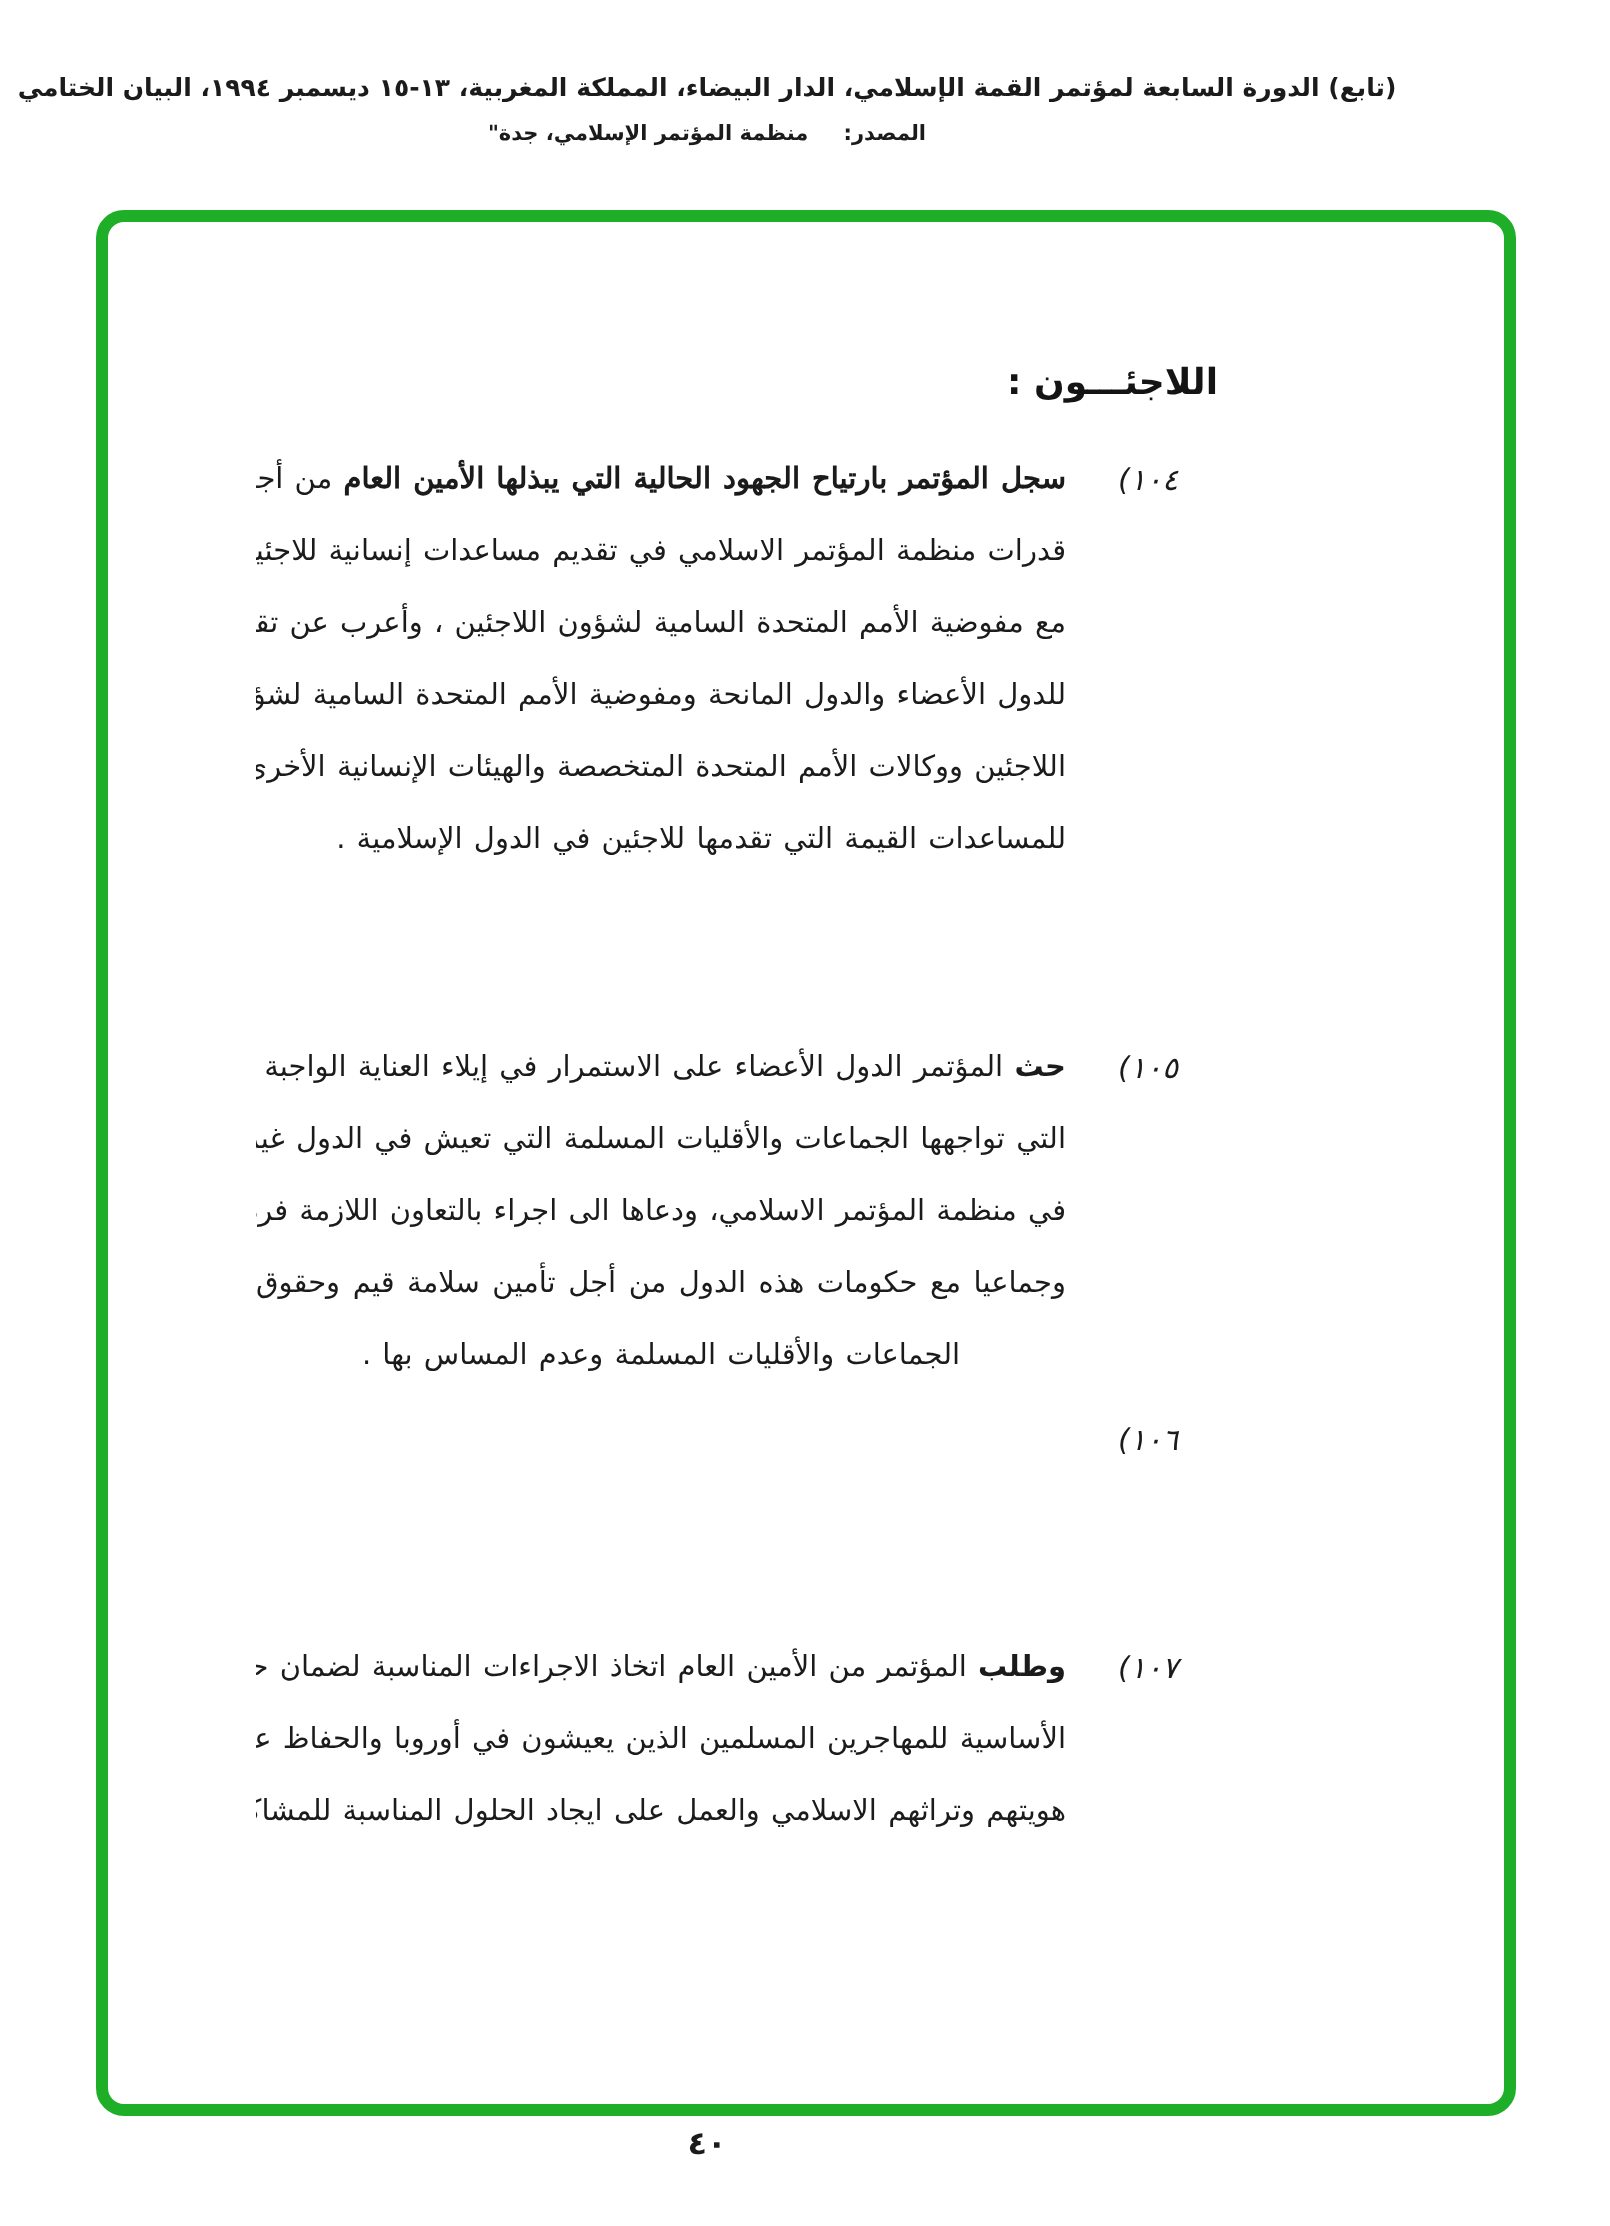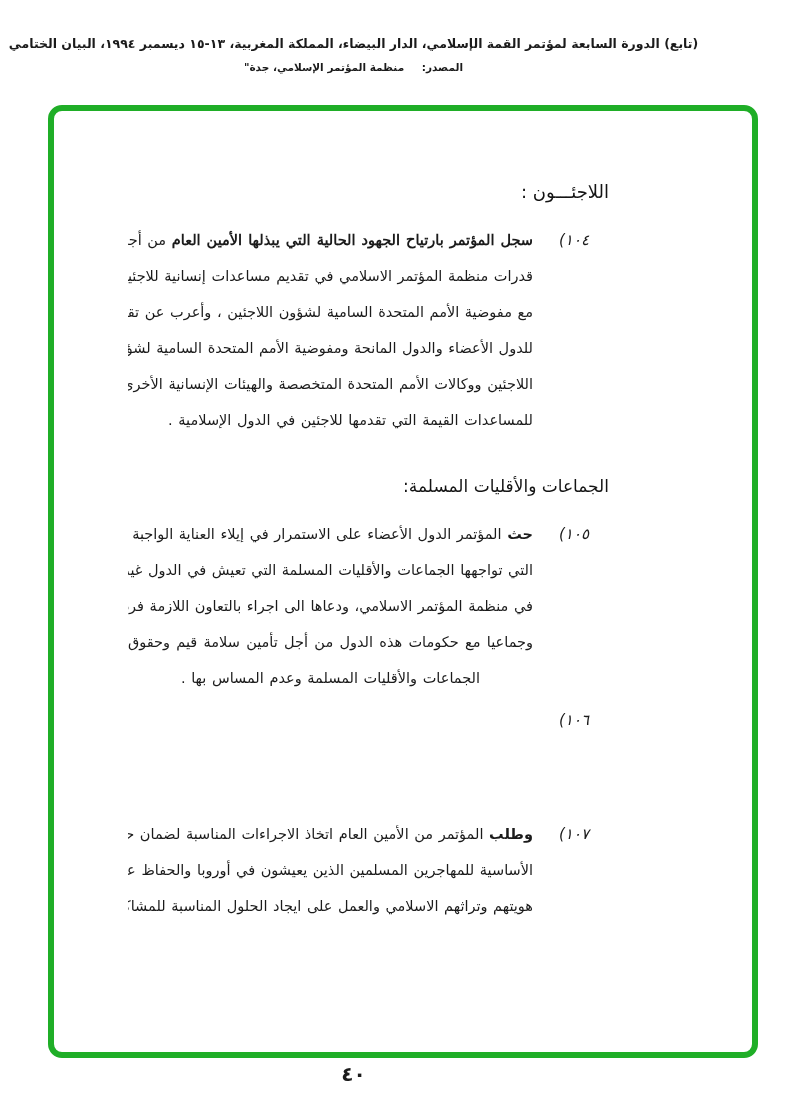--- a/index.html
+++ b/index.html
@@ -49,21 +49,21 @@
     background: transparent;
   }
 
   
   .section-heading {
     position: absolute;
     right: 98px;
     left: 128px;
     direction: rtl;
     text-align: right;
-    font-weight: normal;
+    font-weight: bold;
     color: #141414;
   }
   #heading-refugees  { top: 181px; font-size: 18px; letter-spacing: 0.5px; }
   #heading-minorities{ top: 476px; font-size: 17px; }
 
   .para {
     position: absolute;
     right: 98px;
     left: 128px;
     direction: rtl;
@@ -106,21 +106,21 @@
   }
   .lead-bold { font-weight: bold; }
 
   
   .page-number {
     position: absolute;
     top: 1062px;
     left: 0;
     right: 0;
     text-align: center;
-    font-size: 20px;
+    font-size: 16px;
     font-weight: bold;
     letter-spacing: 3px;
     direction: rtl;
   }
 </style>
 </head>
 <body>
 
 <div class="page">
 
@@ -144,21 +144,20 @@
         <span>من أجل رفع</span>
       </div>
       <div class="pline">قدرات منظمة المؤتمر الاسلامي في تقديم مساعدات إنسانية للاجئين بالتعاون</div>
       <div class="pline">مع مفوضية الأمم المتحدة السامية لشؤون اللاجئين ، وأعرب عن تقديره</div>
       <div class="pline">للدول الأعضاء والدول المانحة ومفوضية الأمم المتحدة السامية لشؤون</div>
       <div class="pline">اللاجئين ووكالات الأمم المتحدة المتخصصة والهيئات الإنسانية الأخرى،</div>
       <div class="pline end-right">للمساعدات القيمة التي تقدمها للاجئين في الدول الإسلامية .</div>
     </div>
   </div>
 
-  <div class="section-heading" id="heading-minorities">الجماعات والأقليات المسلمة:</div>
 
   <div class="para" id="para-105">
     <div class="pnum">١٠٥)</div>
     <div class="plines">
       <div class="pline">
         <span class="lead-bold">حث</span>
         <span>المؤتمر الدول الأعضاء على الاستمرار في إيلاء العناية الواجبة بالمشاكل</span>
       </div>
       <div class="pline">التي تواجهها الجماعات والأقليات المسلمة التي تعيش في الدول غير الأعضاء</div>
       <div class="pline">في منظمة المؤتمر الاسلامي، ودعاها الى اجراء بالتعاون اللازمة فرديا</div>

